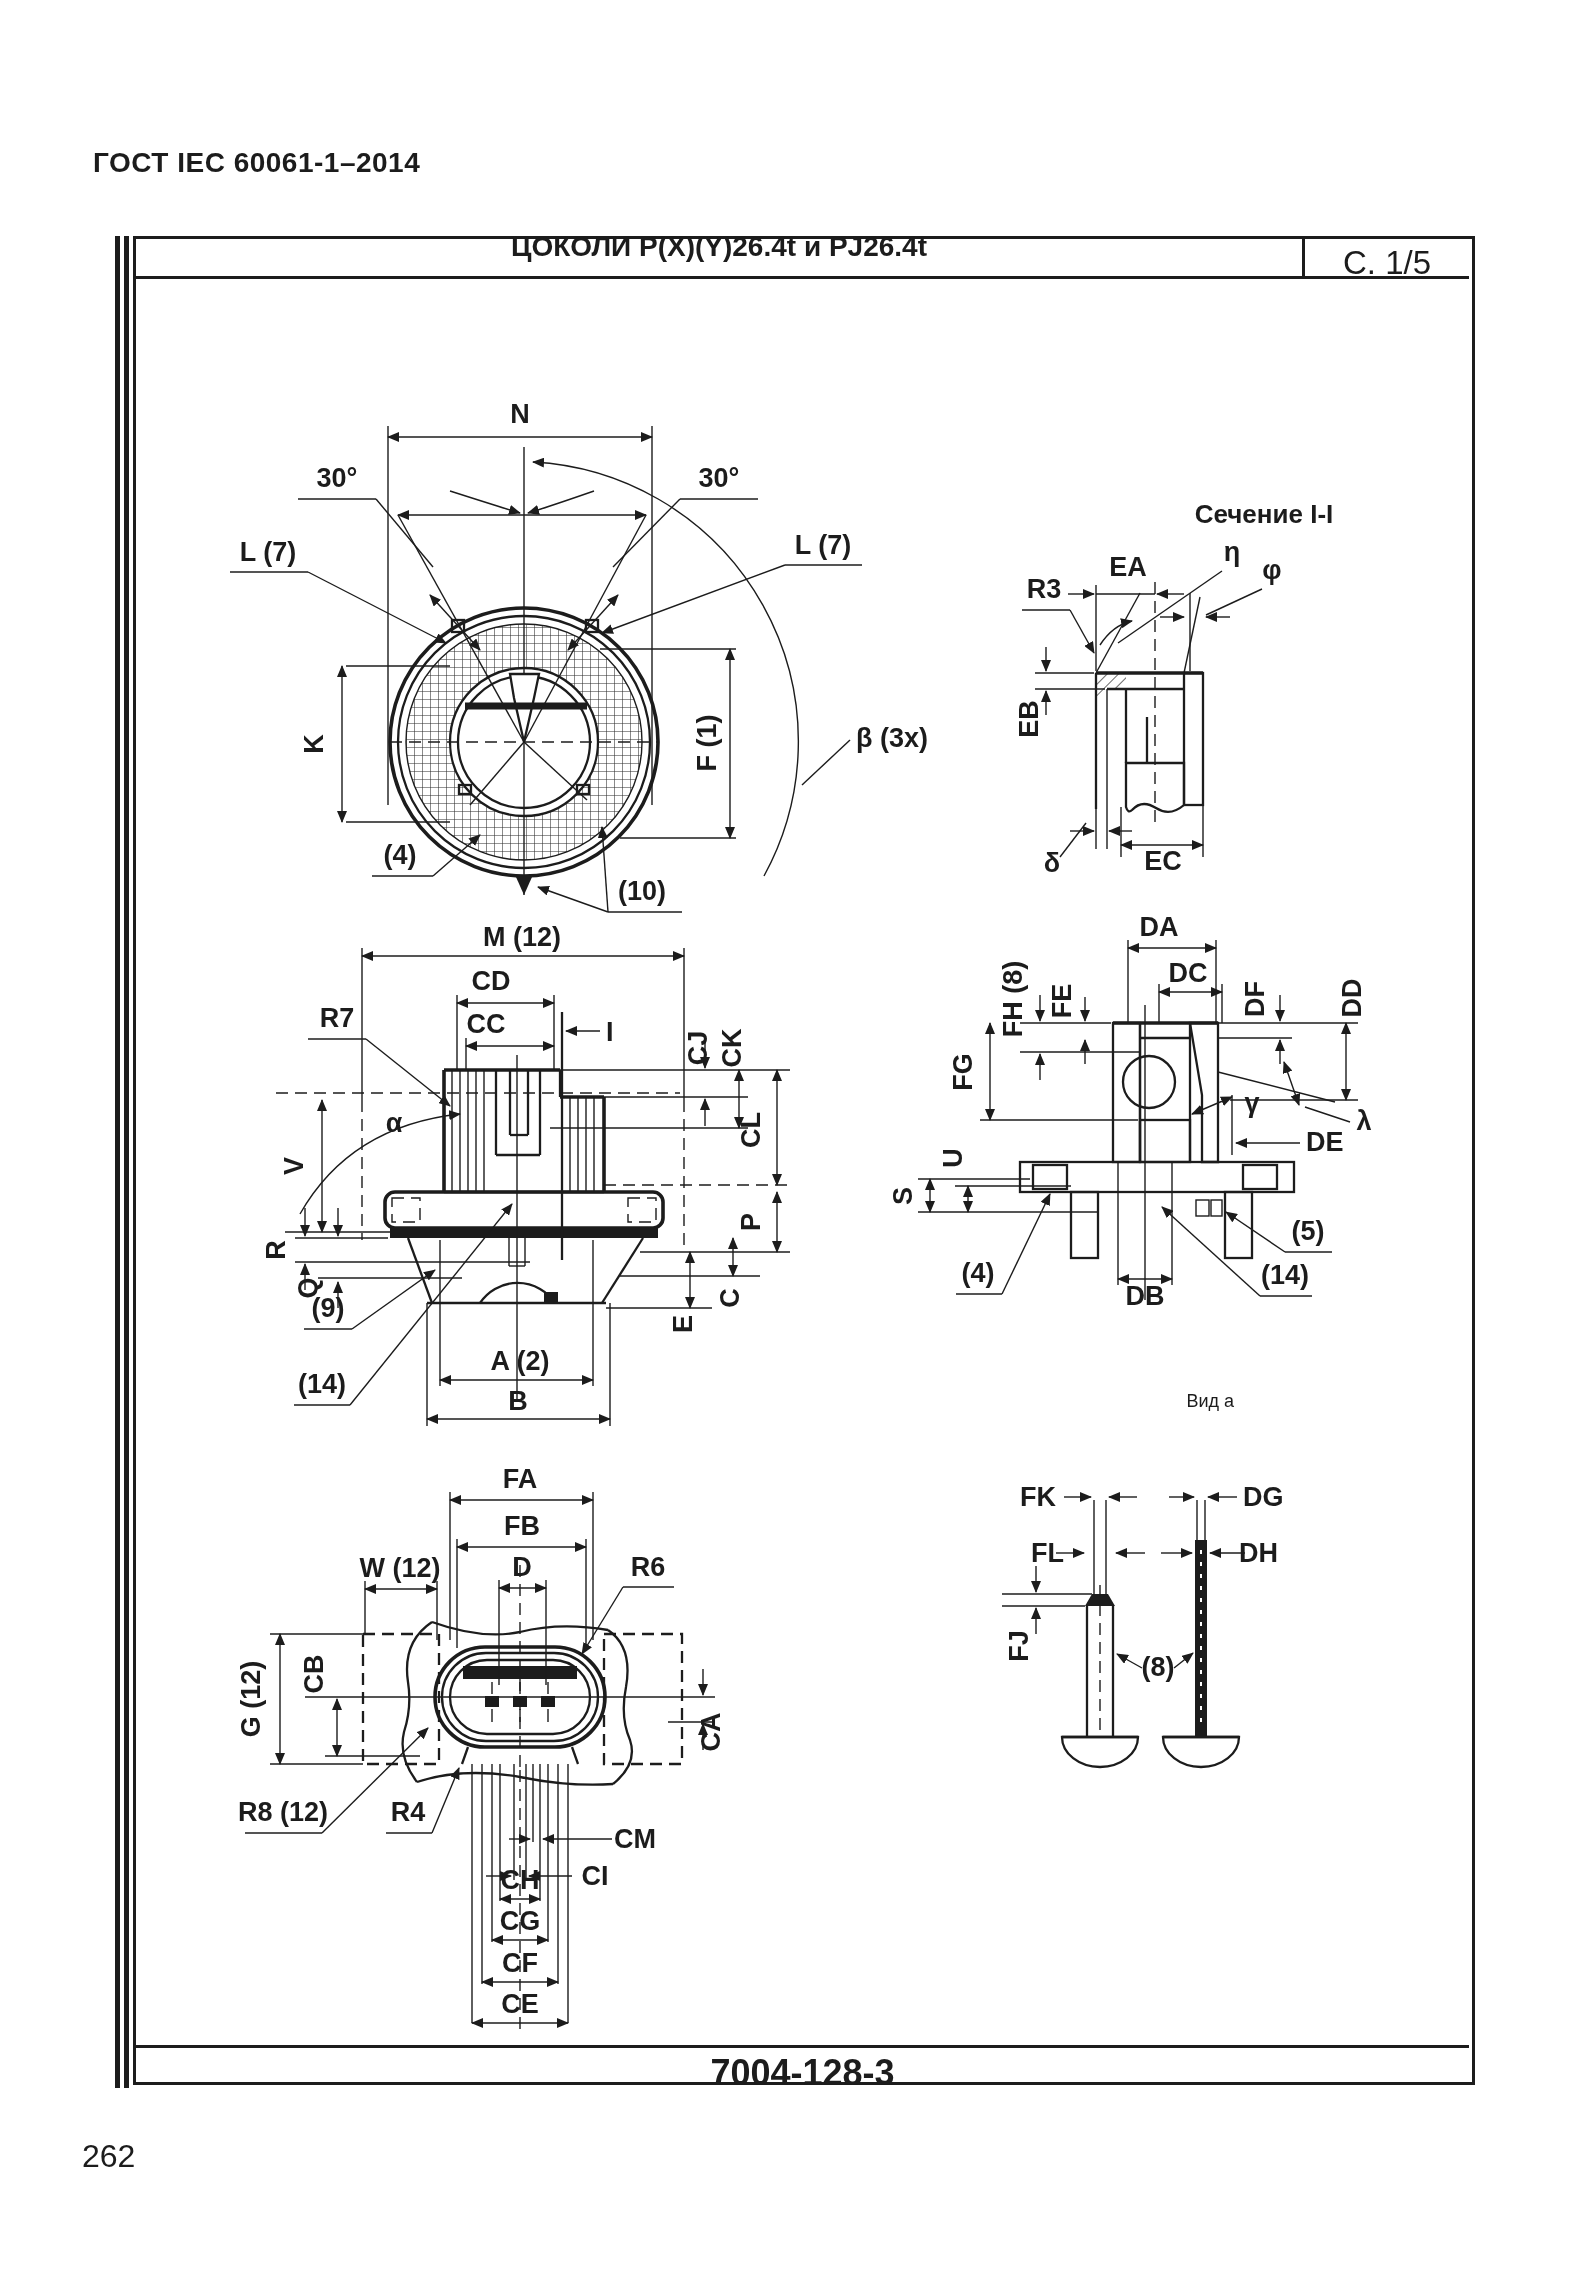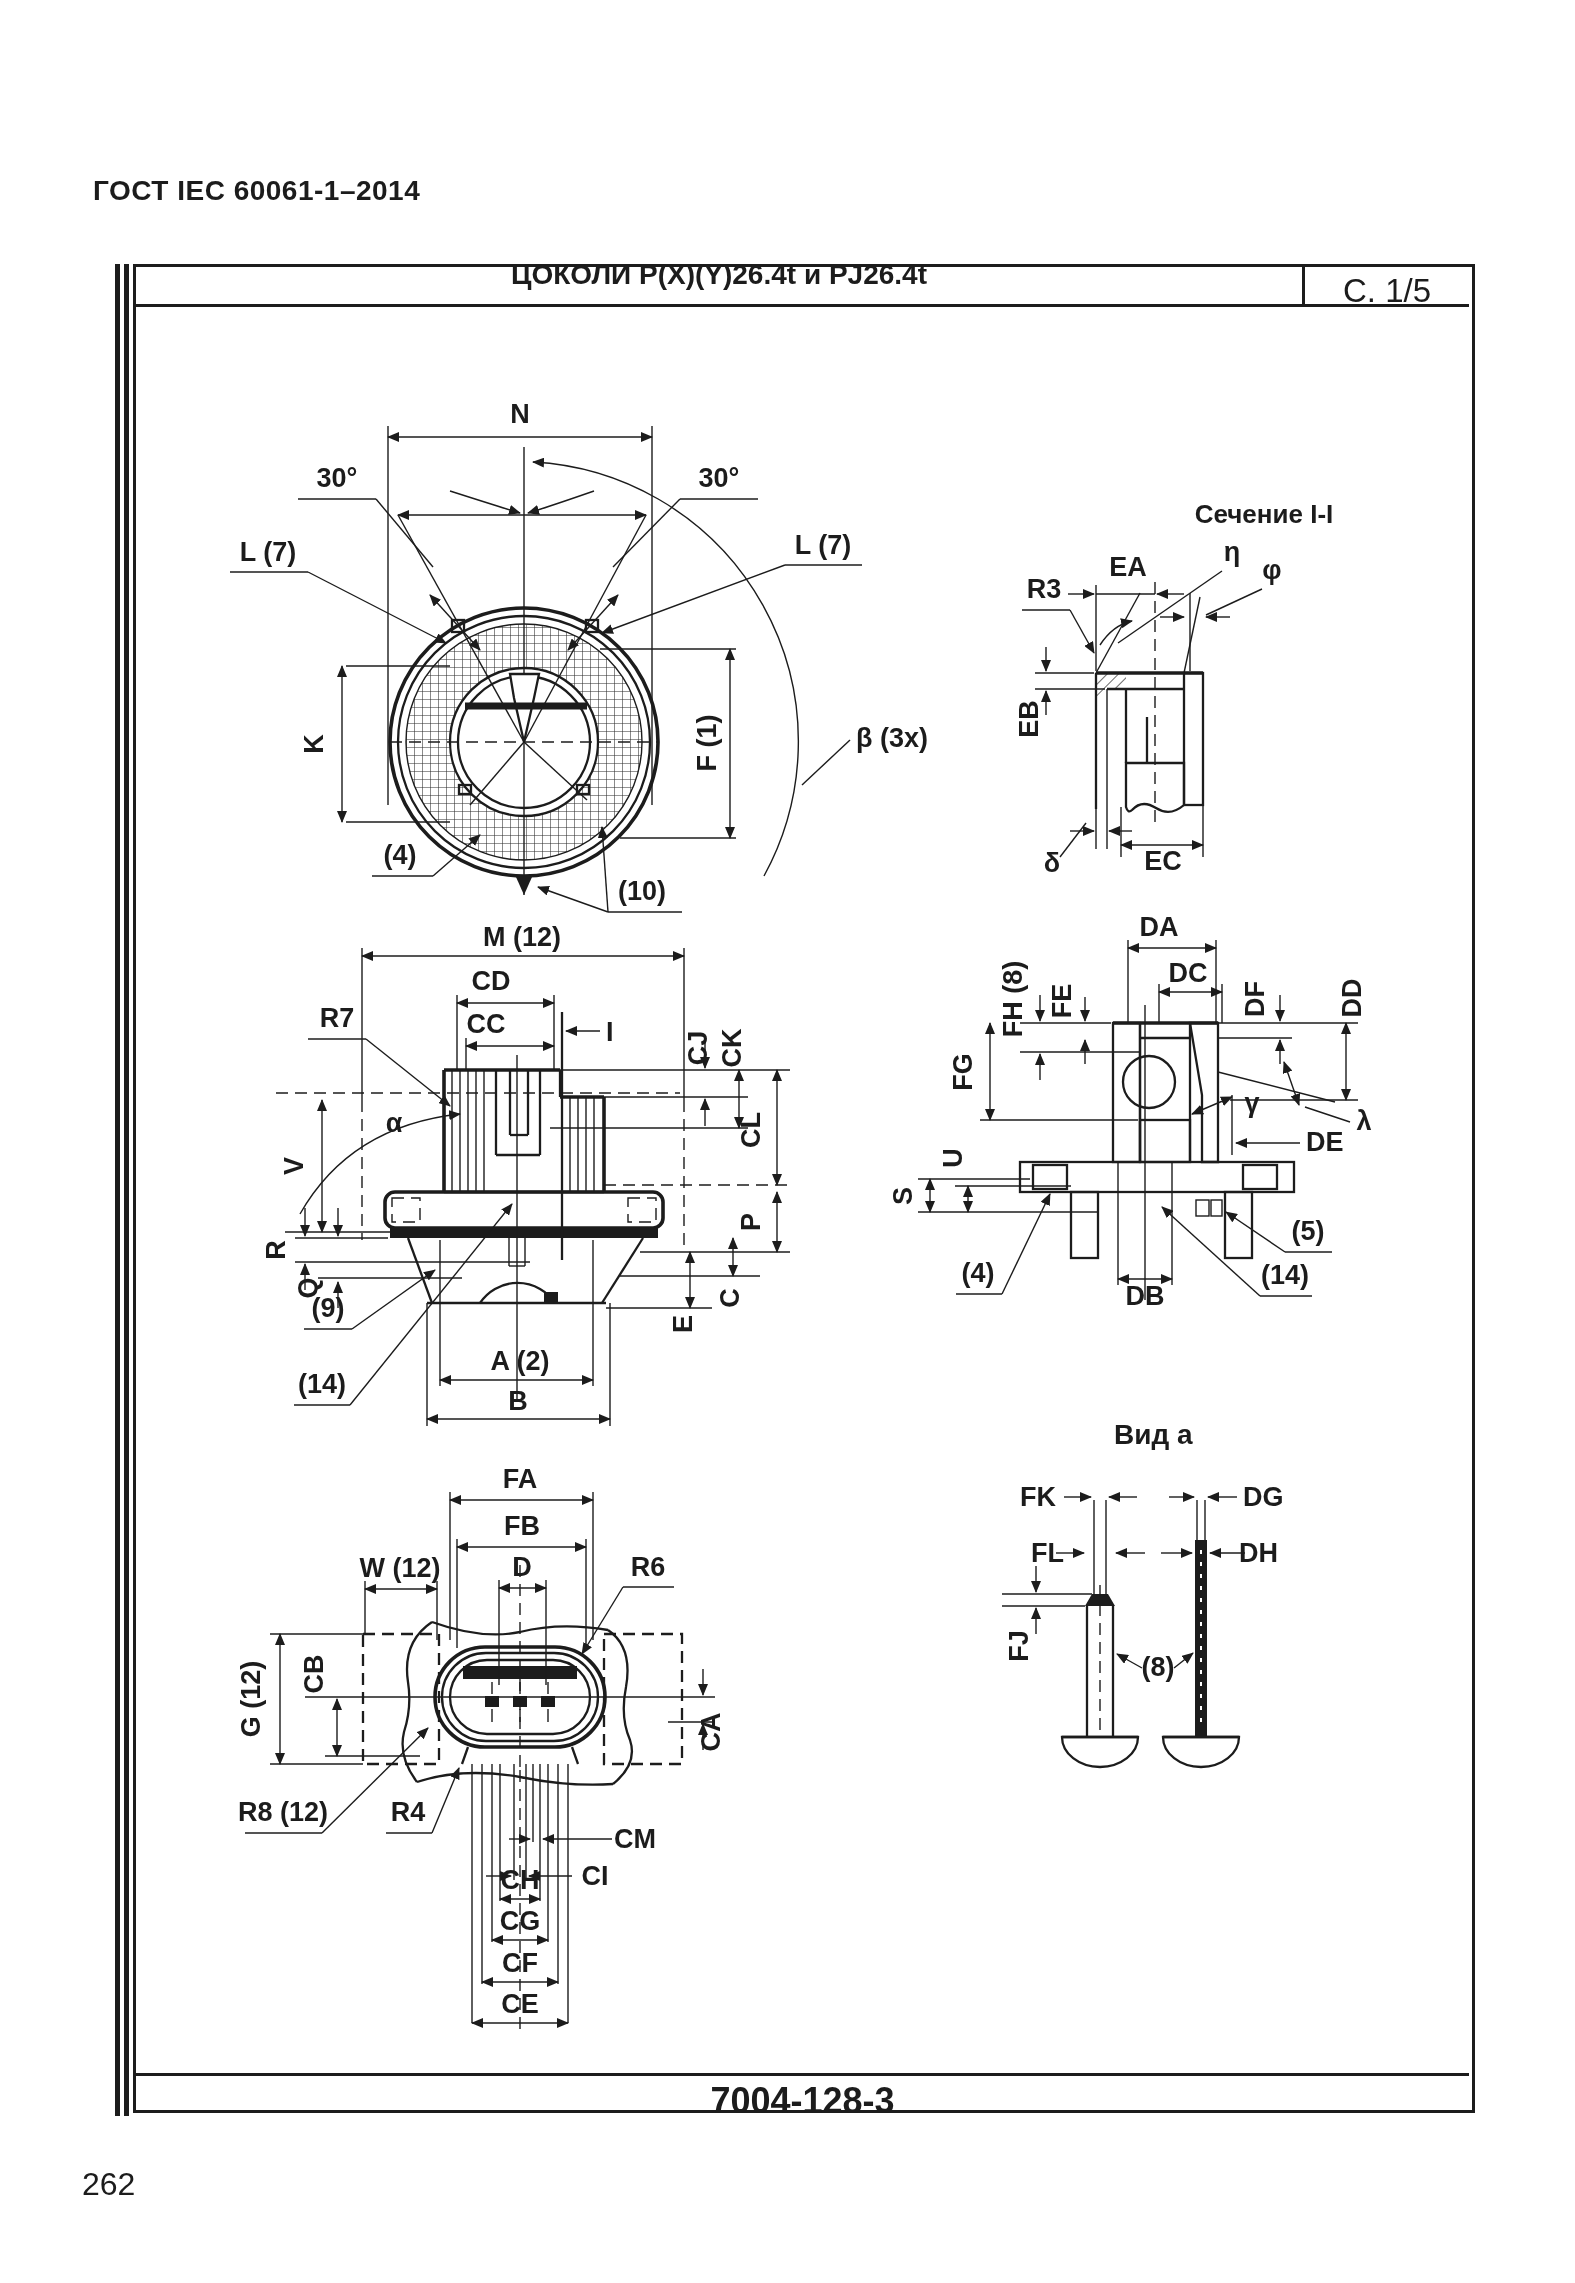--- a/index.html
+++ b/index.html
@@ -1,28 +1,28 @@
 <!DOCTYPE html>
 <html><head>
 <meta charset="utf-8">
 <style>
   html,body{margin:0;padding:0;background:#e8e8e8;}
   .page{position:relative;width:1575px;height:2283px;background:#ffffff;overflow:hidden;
         font-family:"Liberation Sans",sans-serif;color:#1c1c1c;}
-  .abs{position:absolute;margin-top:28px;}
+  .abs{position:absolute;}
   .hdr{font-weight:700;font-size:28px;letter-spacing:.5px;}
   .bar{background:#1c1c1c;}
   .frame{border:3px solid #1c1c1c;}
   .ttl{font-weight:700;font-size:28px;text-align:center;}
   .pref{font-weight:400;font-size:33px;text-align:center;}
   .note{font-size:28.5px;line-height:42px;}
   .note-l1{text-align:justify;text-align-last:justify;text-indent:46px;}
   .docnum{font-weight:700;font-size:36px;text-align:center;}
   .pgnum{font-size:32px;}
-  .viewa{font-weight:700;font-size:28px;text-align:left;}
+  .viewa{font-weight:400;font-size:18px;text-align:right;}
   svg.fig{position:absolute;overflow:visible;}
   .s1{stroke:#1c1c1c;stroke-width:1.4;fill:none;}
   .s2{stroke:#1c1c1c;stroke-width:2.3;fill:none;}
   .s3{stroke:#1c1c1c;stroke-width:3.6;fill:none;}
   .dim{stroke:#1c1c1c;stroke-width:1.4;fill:none;}
   .dsh{stroke-dasharray:12 7;}
   .ink{fill:#1c1c1c;stroke:none;}
   .wht{fill:#ffffff;}
   .lbl{font-family:"Liberation Sans",sans-serif;font-weight:700;font-size:27px;fill:#1c1c1c;}
   .lblt{font-family:"Liberation Sans",sans-serif;font-weight:700;font-size:26px;fill:#1c1c1c;}

